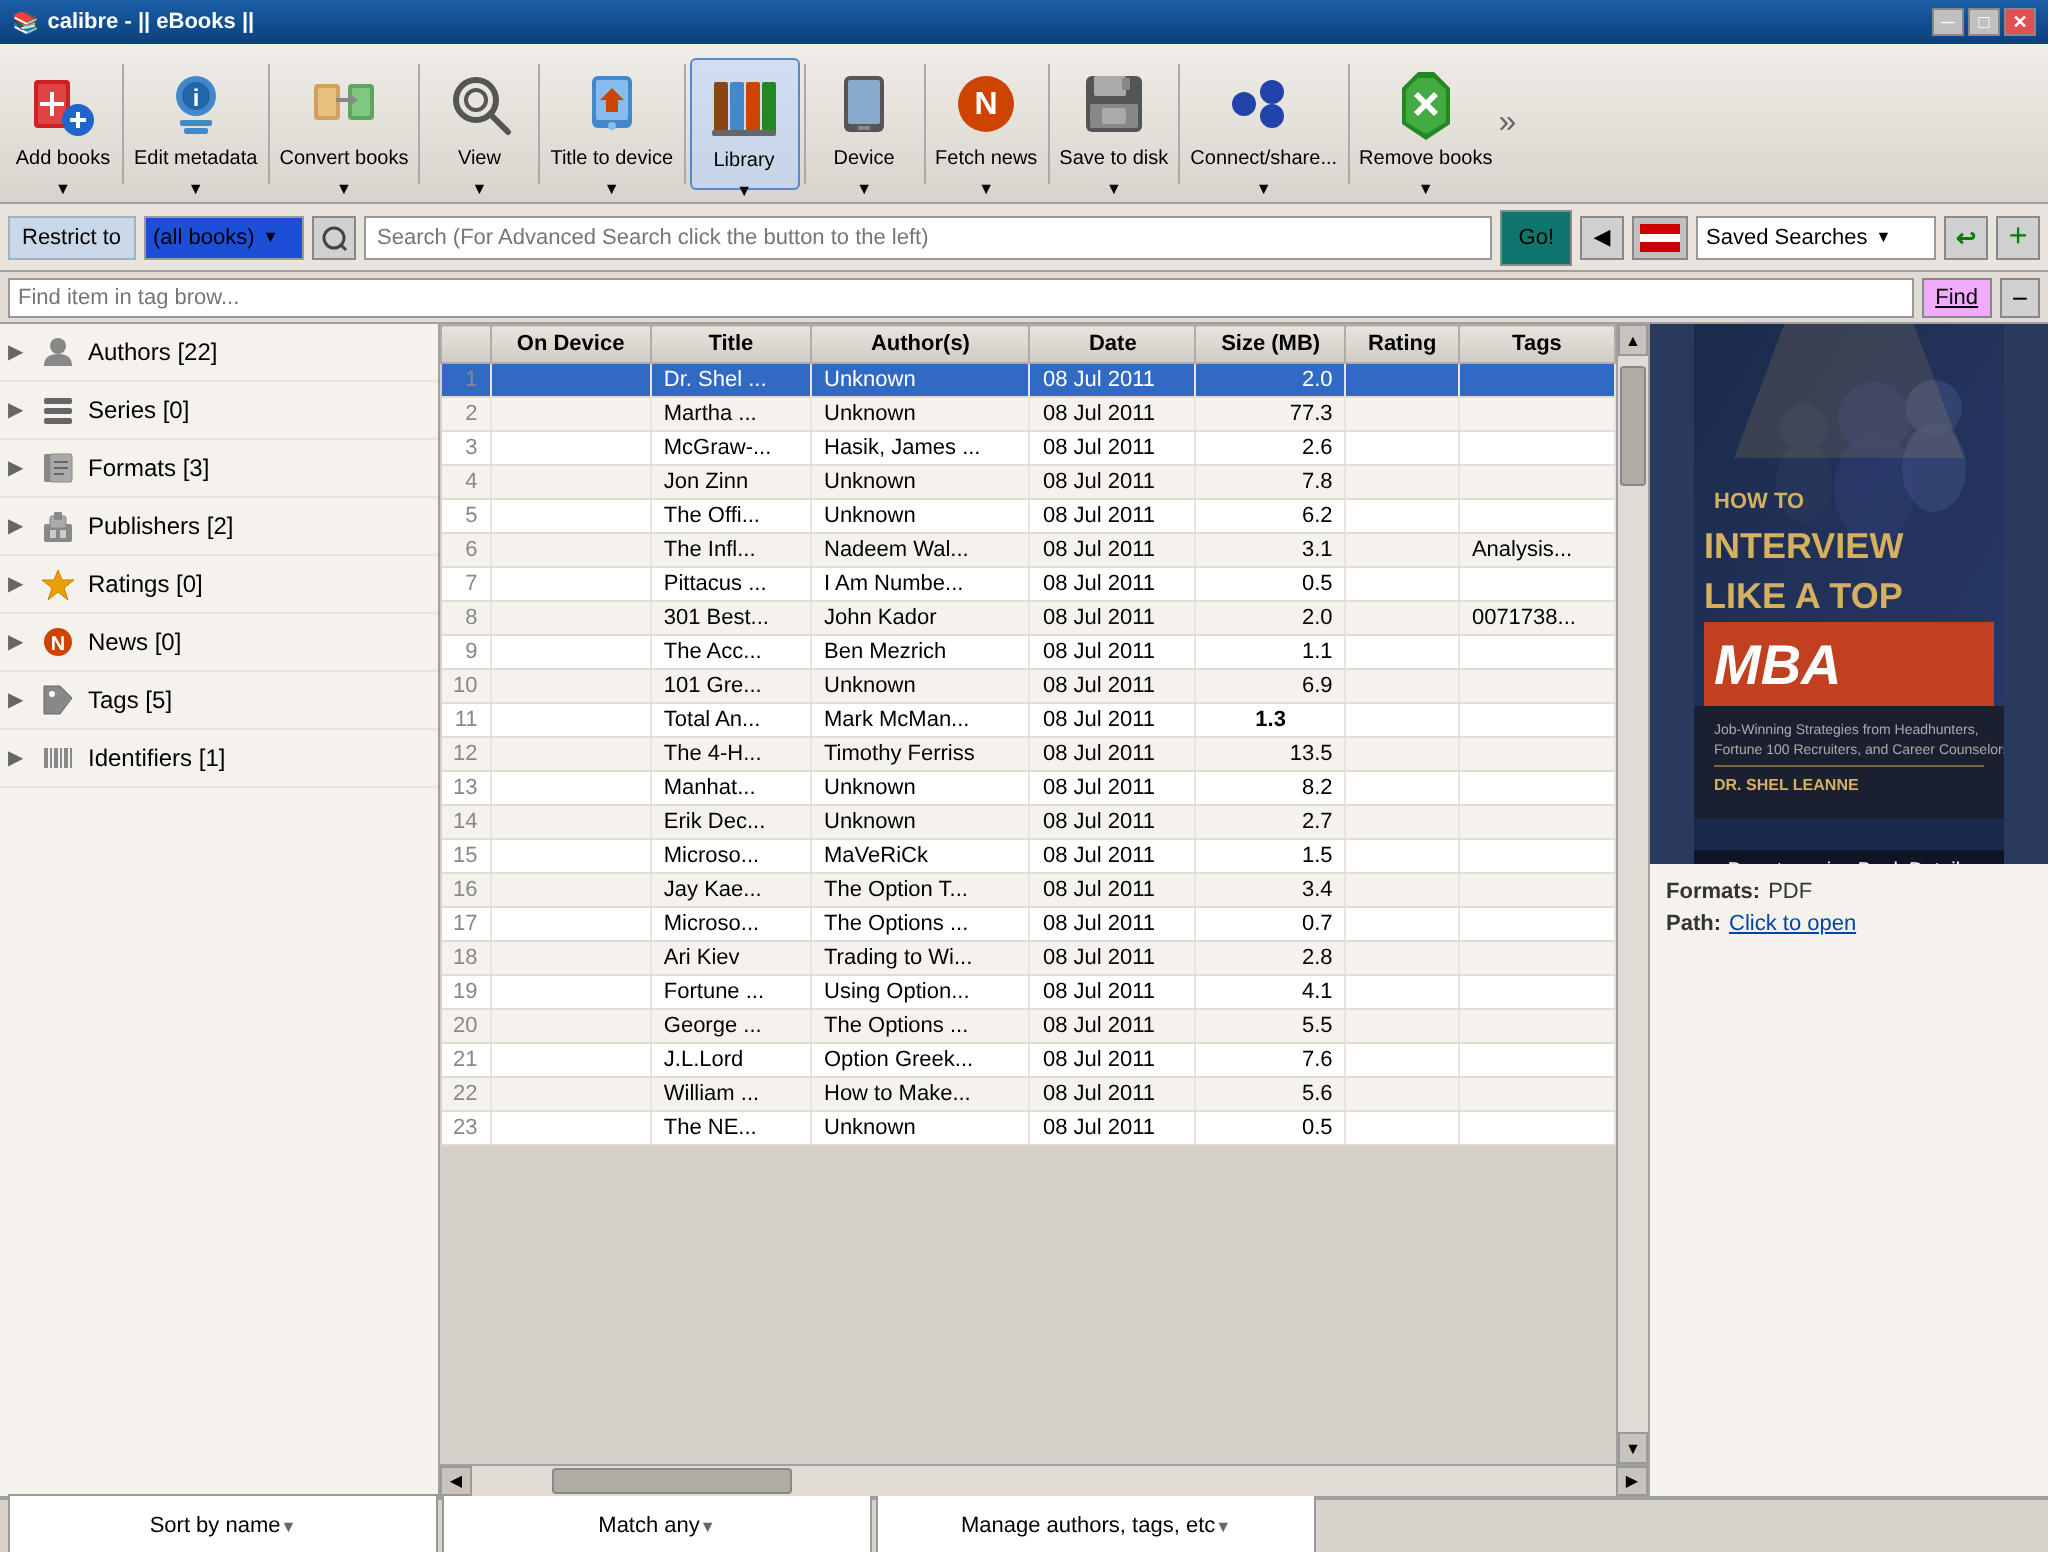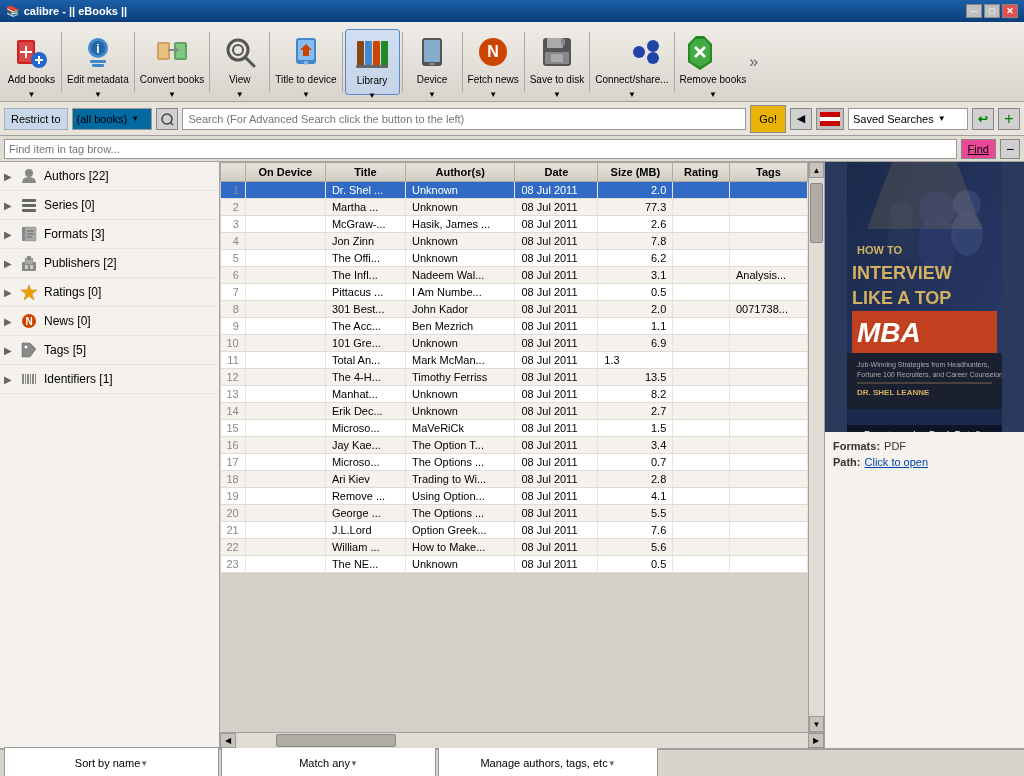--- a/index.html
+++ b/index.html
@@ -65,46 +65,46 @@
       background: #e8e4dc;
       border-bottom: 1px solid #a0a0a0;
       height: 34px;
       display: flex;
       align-items: center;
       padding: 0 4px;
       gap: 4px;
     }
     .restrict-dropdown {
       display: flex; align-items: center;
-      background: #0369a1; border: 1px solid #999; height: 22px; padding: 0 4px;
+      background: #1d4ed8; border: 1px solid #999; height: 22px; padding: 0 4px;
       cursor: pointer; font-size: 11px; min-width: 80px;
     }
     .restrict-label { background: #c8d8e8; border: 1px solid #a0b0c0; height: 22px; padding: 0 6px; display: flex; align-items: center; font-size: 11px; }
     .search-input {
       flex: 1; height: 22px; border: 1px solid #999; padding: 0 6px; font-size: 11px;
       background: white;
     }
-    .go-btn { background: #eab308; border: 1px solid #888; height: 28px; padding: 4px 8px; cursor: pointer; font-size: 11px; }
+    .go-btn { background: #0f766e; border: 1px solid #888; height: 28px; padding: 4px 8px; cursor: pointer; font-size: 11px; }
     .nav-btn { background: #d0d0d0; border: 1px solid #888; height: 22px; width: 22px; display: flex; align-items: center; justify-content: center; cursor: pointer; font-size: 11px; }
     .flag-btn { height: 22px; width: 28px; background: #c0c0c0; border: 1px solid #888; cursor: pointer; display: flex; align-items: center; justify-content: center; }
     .saved-searches-dropdown { display: flex; align-items: center; background: white; border: 1px solid #999; height: 22px; padding: 0 4px; cursor: pointer; font-size: 11px; min-width: 120px; }
     .saved-search-btn { background: #d0d0d0; border: 1px solid #888; height: 22px; width: 22px; display: flex; align-items: center; justify-content: center; cursor: pointer; }
 
     
     #tagbar {
       background: #e0dcd4;
       border-bottom: 1px solid #a0a0a0;
       height: 26px;
       display: flex;
       align-items: center;
       padding: 0 4px;
       gap: 4px;
     }
     .tagbrowser-input { flex: 1; height: 20px; border: 1px solid #999; font-size: 11px; padding: 0 4px; background: white; }
-    .find-btn { background: #ec4899; border: 1px solid #888; height: 20px; padding: 0 6px; cursor: pointer; font-size: 11px; text-decoration: underline; }
+    .find-btn { background: #f0abfc; border: 1px solid #888; height: 20px; padding: 0 6px; cursor: pointer; font-size: 11px; text-decoration: underline; }
     .minus-btn { background: #d0d0d0; border: 1px solid #888; height: 20px; width: 20px; display: flex; align-items: center; justify-content: center; cursor: pointer; font-size: 14px; }
 
     
     #main {
       display: flex;
       height: calc(776px - 22px - 80px - 34px - 26px - 28px);
     }
 
     
     #left-panel {
@@ -413,38 +413,38 @@
         </div>
         <span class="toolbar-label">Save to disk</span>
       </div>
     </div>
     <div class="toolbar-split-arrow">▼</div>
   </div>
   <div class="toolbar-separator"></div>
 
   <div class="toolbar-split">
     <div class="toolbar-split-top">
-      <div style="display:flex;flex-direction:column;align-items:flex-end;">
+      <div style="display:flex;flex-direction:column;align-items:center;">
         <div class="toolbar-icon">
           <svg width="36" height="36" viewBox="0 0 36 36">
               <circle cx="8" cy="18" r="6" fill="#2244aa"></circle>
               <circle cx="22" cy="12" r="6" fill="#2244aa"></circle>
               <circle cx="22" cy="24" r="6" fill="#2244aa"></circle>
             </svg>
         </div>
         <span class="toolbar-label">Connect/share...</span>
       </div>
     </div>
     <div class="toolbar-split-arrow">▼</div>
   </div>
   <div class="toolbar-separator"></div>
 
   <div class="toolbar-split">
     <div class="toolbar-split-top">
-      <div style="display:flex;flex-direction:column;align-items:flex-start;">
+      <div style="display:flex;flex-direction:column;align-items:center;">
         <div class="toolbar-icon">
           <svg width="36" height="36" viewBox="0 0 36 36">
               <path d="M6 10 L14 2 L22 2 L30 10 L30 28 L18 36 L6 28 Z" fill="#228822"></path>
               <path d="M8 11 L14 5 L22 5 L28 11 L28 27 L18 33 L8 27 Z" fill="#44aa44"></path>
               <path d="M12 14 L16 18 L12 22 L14 24 L18 20 L22 24 L24 22 L20 18 L24 14 L22 12 L18 16 L14 12 Z" fill="white"></path>
             </svg>
         </div>
         <span class="toolbar-label">Remove books</span>
       </div>
     </div>
@@ -709,21 +709,21 @@
     <td style="text-align:right;">6.9</td>
     <td></td>
     <td></td>
   </tr>
               <tr>
     <td class="row-num">11</td>
     <td></td>
     <td>Total An...</td>
     <td>Mark McMan...</td>
     <td>08 Jul 2011</td>
-    <td style="text-align:left;">1.3</td>
+    <td style="text-align:center;font-weight:bold;">1.3</td>
     <td></td>
     <td></td>
   </tr>
               <tr>
     <td class="row-num">12</td>
     <td></td>
     <td>The 4-H...</td>
     <td>Timothy Ferriss</td>
     <td>08 Jul 2011</td>
     <td style="text-align:right;">13.5</td>
@@ -786,21 +786,21 @@
     <td>Ari Kiev</td>
     <td>Trading to Wi...</td>
     <td>08 Jul 2011</td>
     <td style="text-align:right;">2.8</td>
     <td></td>
     <td></td>
   </tr>
               <tr>
     <td class="row-num">19</td>
     <td></td>
-    <td>Remove ...</td>
+    <td>Fortune ...</td>
     <td>Using Option...</td>
     <td>08 Jul 2011</td>
     <td style="text-align:right;">4.1</td>
     <td></td>
     <td></td>
   </tr>
               <tr>
     <td class="row-num">20</td>
     <td></td>
     <td>George ...</td>

